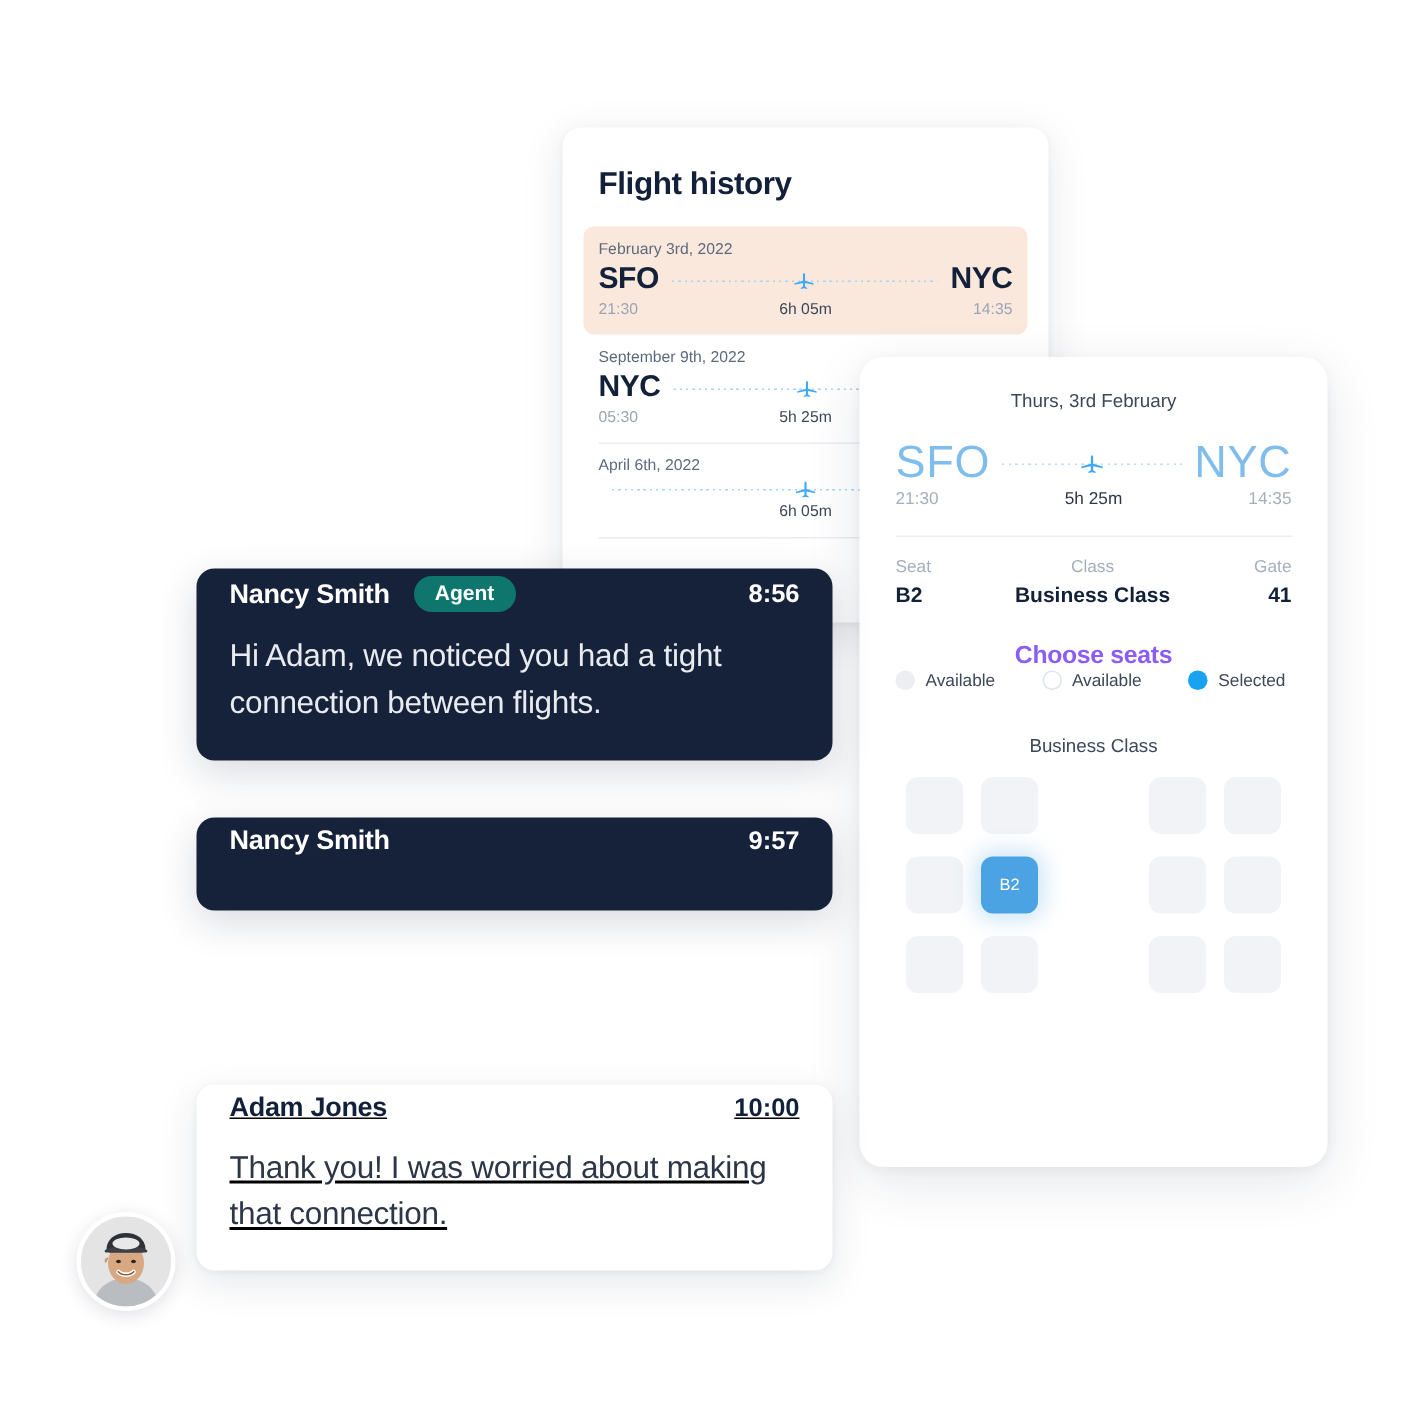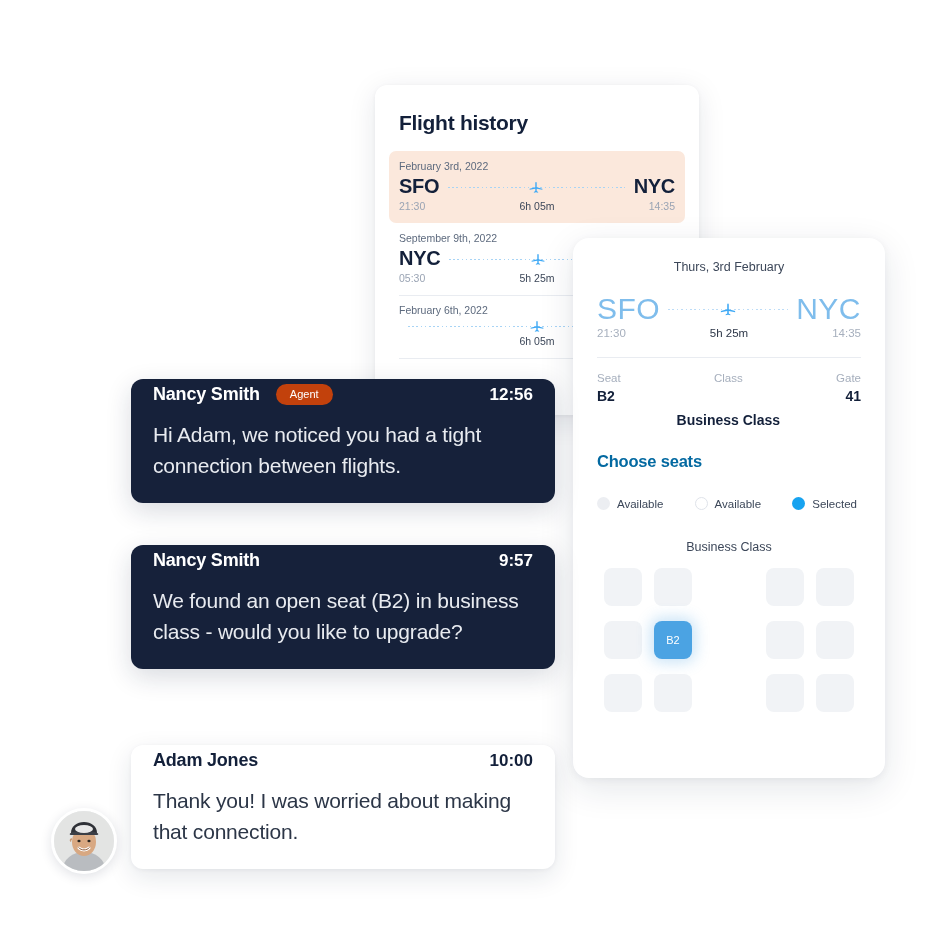--- a/index.html
+++ b/index.html
@@ -199,39 +199,40 @@
     background: #e9ecf1;
     margin: 18px 0 14px 0;
   }
 
   .pass-meta {
     display: flex;
     justify-content: flex-end;
     align-items: flex-start;
   }
   .meta-col { display: flex; flex-direction: column; }
-  .meta-col.center { flex: 1; align-items: center; gap: 24px; }
+  .meta-col.center { flex: 1; align-items: center; }
   .meta-col.right { align-items: flex-end; }
   .meta-label {
     font-size: 11.5px;
     color: #a6afbd;
     margin-bottom: 4px;
   }
   .meta-value {
     font-size: 14px;
     color: #13203a;
     font-weight: bold;
   }
 
   .choose-title {
     font-size: 16.5px;
     font-weight: bold;
-    color: #0369a1;
+    color: #8b5cf6;
     letter-spacing: -0.2px;
-    margin: 24px 0 26px 0;
+    margin: 24px 0 0 0;
+    text-align: center;
   }
 
   .legend {
     display: flex;
     align-items: center;
     justify-content: space-between;
     padding-right: 4px;
   }
   .legend-item {
     display: flex;
@@ -300,40 +301,40 @@
     box-shadow: 0 8px 26px rgba(20, 32, 60, 0.16);
   }
   .msg.light {
     background: #ffffff;
     box-shadow: 0 8px 26px rgba(20, 32, 60, 0.11),
                 0 1px 4px rgba(20, 32, 60, 0.05);
   }
 
   #msg-1 { top: 379px; }
   #msg-2 { top: 545px; }
-  #msg-3 { top: 745px; }
+  #msg-3 { top: 723px; text-decoration: underline; }
 
   .msg-head {
     display: flex;
     align-items: center;
     margin-bottom: 14px;
   }
   .msg-name {
     font-size: 18px;
     font-weight: bold;
     letter-spacing: -0.2px;
   }
   .msg.dark .msg-name { color: #ffffff; }
   .msg.light .msg-name { color: #13203a; }
 
   .agent-badge {
-    background: #c2410c;
+    background: #0f766e;
     color: #ffffff;
-    font-size: 11px;
-    font-weight: normal;
+    font-size: 14px;
+    font-weight: bold;
     border-radius: 999px;
     padding: 4px 14px 5px 14px;
     margin-left: 16px;
     line-height: 1.1;
   }
 
   .msg-time {
     margin-left: auto;
     font-size: 17px;
     font-weight: bold;
@@ -409,21 +410,21 @@
         <div class="apt right">SFO</div>
       </div>
       <div class="flight-times">
         <div class="t-left">05:30</div>
         <div class="t-dur">5h 25m</div>
         <div class="t-right"></div>
       </div>
     </div>
 
     <div class="flight-row">
-      <div class="flight-date">February 6th, 2022</div>
+      <div class="flight-date">April 6th, 2022</div>
       <div class="flight-main">
         <div class="apt"></div>
         <div class="route">
           <div class="dots"></div>
           <div class="plane">
             <svg width="17" height="17" viewBox="0 0 24 24" fill="#3fa9f5">
               <path d="M21 14.5l-8-2.2V6.6c0-.8-.5-1.6-1-1.6s-1 .8-1 1.6v5.7l-8 2.2v1.5l8-1.6v3.3l-2 1.3v1l3-.7 3 .7v-1l-2-1.3v-3.3l8 1.6z"></path>
             </svg>
           </div>
         </div>
@@ -522,31 +523,30 @@
         <div class="seat"></div>
         <div class="seat"></div>
       </div>
     </div>
   </div>
 
   <div class="msg dark" id="msg-1">
     <div class="msg-head">
       <span class="msg-name">Nancy Smith</span>
       <span class="agent-badge">Agent</span>
-      <span class="msg-time">12:56</span>
+      <span class="msg-time">8:56</span>
     </div>
     <div class="msg-body">Hi Adam, we noticed you had a tight connection between flights.</div>
   </div>
 
   <div class="msg dark" id="msg-2">
     <div class="msg-head">
       <span class="msg-name">Nancy Smith</span>
       <span class="msg-time">9:57</span>
     </div>
-    <div class="msg-body">We found an open seat (B2) in business class - would you like to upgrade?</div>
   </div>
 
   <div class="msg light" id="msg-3">
     <div class="msg-head">
       <span class="msg-name">Adam Jones</span>
       <span class="msg-time">10:00</span>
     </div>
     <div class="msg-body">Thank you! I was worried about making that connection.</div>
   </div>
 

